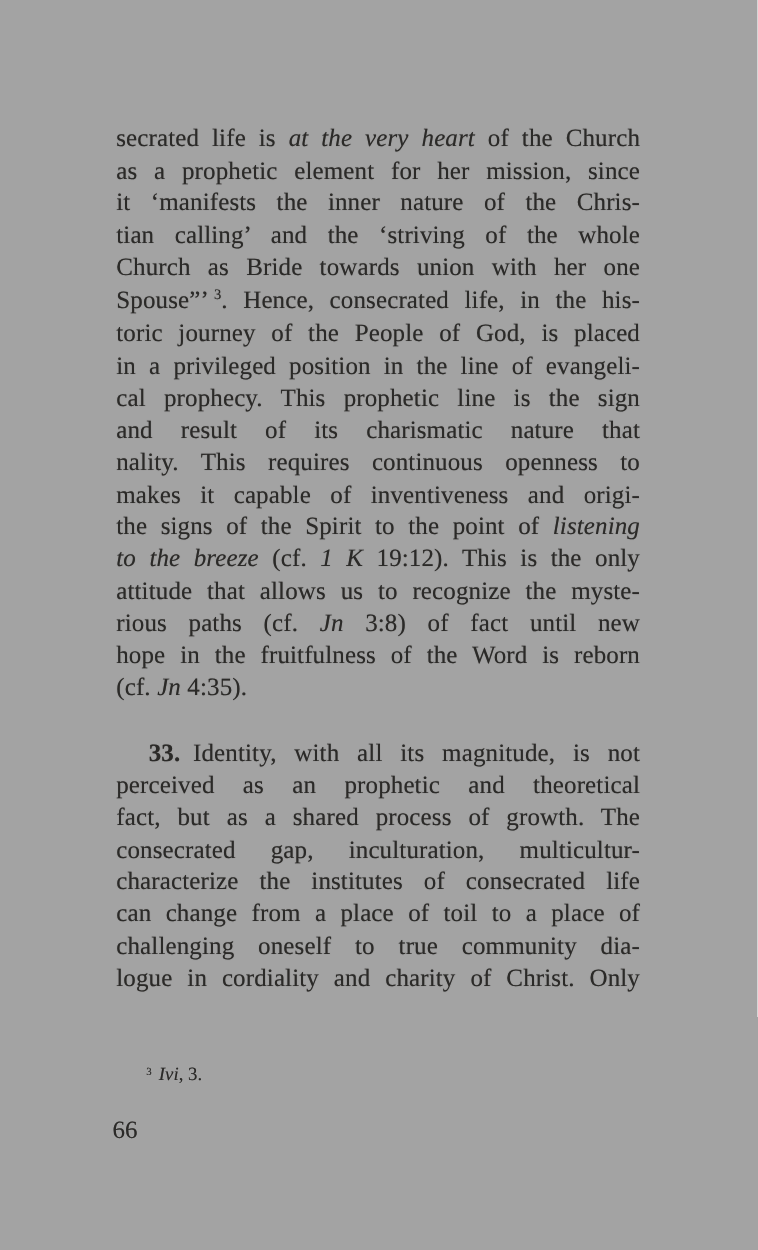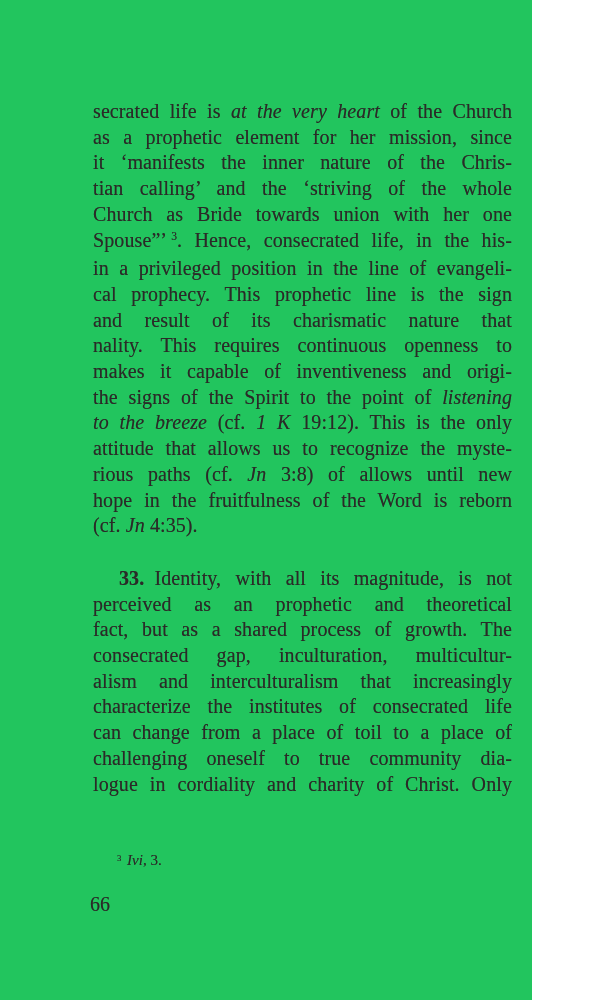--- a/index.html
+++ b/index.html
@@ -2,23 +2,23 @@
 <html><head>
 <meta charset="utf-8">
 <style>
   html, body {
     margin: 0;
     padding: 0;
     background: #ffffff;
   }
   .page {
     position: relative;
-    width: 532px;
+    width: 606px;
     height: 1000px;
-    background: #22c55e;
+    background: #a3a3a3;
     overflow: hidden;
     font-family: "Liberation Serif", "DejaVu Serif", serif;
     color: #2b2a28;
   }
   .text-block {
     position: absolute;
     left: 93px;
     top: 99px;
     width: 419px;
     font-size: 20px;
@@ -70,38 +70,38 @@
 
 <div class="page">
   <div class="text-block" id="text-block">
       <div class="paragraph">
         <div class="line"><span>secrated life is </span><span class="seg-i">at the very heart</span><span> of the Church</span></div>
         <div class="line"><span>as a prophetic element for her mission, since</span></div>
         <div class="line"><span>it ‘manifests the inner nature of the Chris-</span></div>
         <div class="line"><span>tian calling’ and the ‘striving of the whole</span></div>
         <div class="line"><span>Church as Bride towards union with her one</span></div>
         <div class="line"><span>Spouse”’ </span><sup class="seg-sup">3</sup><span>. Hence, consecrated life, in the his-</span></div>
+        <div class="line"><span>toric journey of the People of God, is placed</span></div>
         <div class="line"><span>in a privileged position in the line of evangeli-</span></div>
         <div class="line"><span>cal prophecy. This prophetic line is the sign</span></div>
         <div class="line"><span>and result of its charismatic nature that</span></div>
         <div class="line"><span>nality. This requires continuous openness to</span></div>
         <div class="line"><span>makes it capable of inventiveness and origi-</span></div>
         <div class="line"><span>the signs of the Spirit to the point of </span><span class="seg-i">listening</span></div>
         <div class="line"><span class="seg-i">to the breeze</span><span> (cf. </span><span class="seg-i">1 K</span><span> 19:12). This is the only</span></div>
         <div class="line"><span>attitude that allows us to recognize the myste-</span></div>
-        <div class="line"><span>rious paths (cf. </span><span class="seg-i">Jn</span><span> 3:8) of allows until new</span></div>
+        <div class="line"><span>rious paths (cf. </span><span class="seg-i">Jn</span><span> 3:8) of fact until new</span></div>
         <div class="line"><span>hope in the fruitfulness of the Word is reborn</span></div>
         <div class="line lastline"><span>(cf. </span><span class="seg-i">Jn</span><span> 4:35).</span></div>
       </div>
       <div class="paragraph">
         <div class="line firstindent"><span class="seg-b">33.</span><span> Identity, with all its magnitude, is not</span></div>
         <div class="line"><span>perceived as an prophetic and theoretical</span></div>
         <div class="line"><span>fact, but as a shared process of growth. The</span></div>
         <div class="line"><span>consecrated gap, inculturation, multicultur-</span></div>
-        <div class="line"><span>alism and interculturalism that increasingly</span></div>
         <div class="line"><span>characterize the institutes of consecrated life</span></div>
         <div class="line"><span>can change from a place of toil to a place of</span></div>
         <div class="line"><span>challenging oneself to true community dia-</span></div>
         <div class="line"><span>logue in cordiality and charity of Christ. Only</span></div>
       </div>
     </div>
   <div class="footnote" id="footnote"><sup class="seg-sup">3</sup><span> </span><span class="seg-i">Ivi</span><span>, 3.</span></div>
   <div class="page-number">66</div>
 </div>
 

